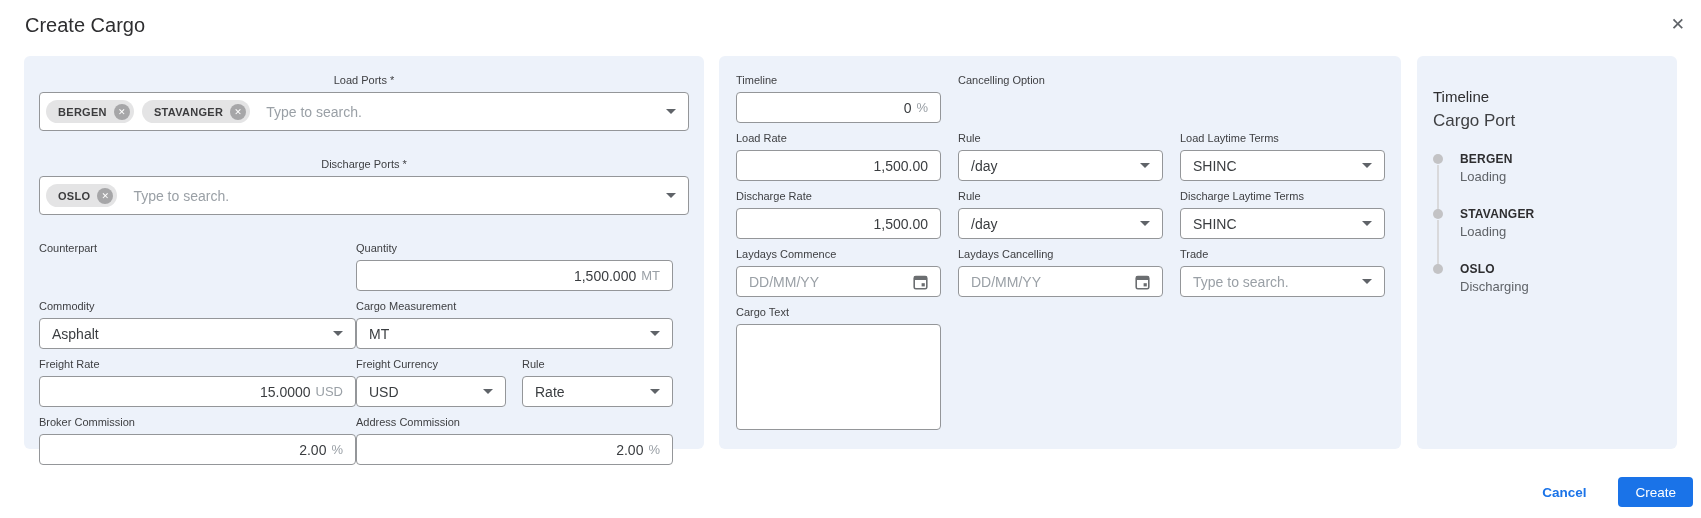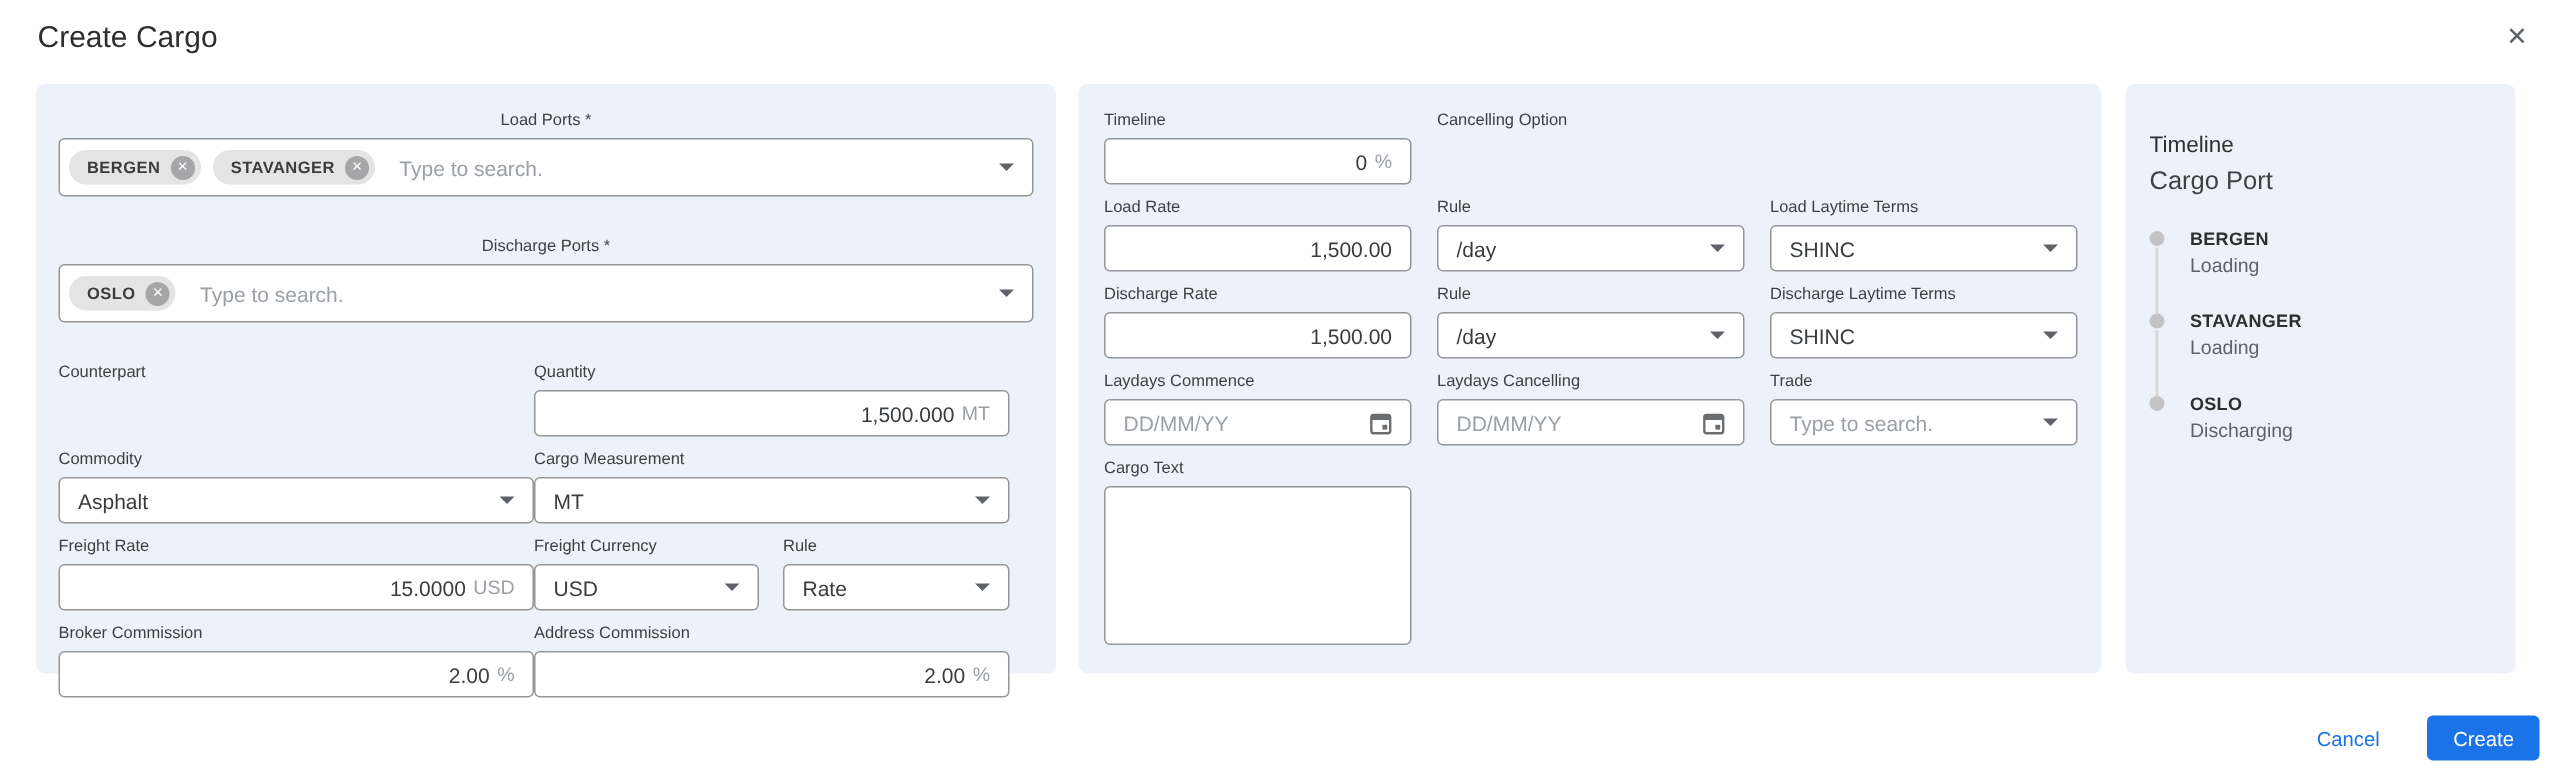--- a/index.html
+++ b/index.html
@@ -61,21 +61,21 @@
   .tl-title{font-size:15px;color:#2e2e30;}
   .tl-sub{font-size:17px;color:#3f4043;margin-top:6px;}
   .tl-list{margin-top:21px;}
   .tl-item{position:relative;padding-left:27px;padding-bottom:23px;}
   .tl-item:not(:last-child)::before{content:"";position:absolute;left:4px;top:13px;bottom:-3px;width:2px;background:#d9d9db;}
   .tl-dot{position:absolute;left:0;top:2px;width:10px;height:10px;border-radius:50%;background:#c3c3c5;}
   .tl-port{font-size:12px;font-weight:700;letter-spacing:.2px;color:#2e2e30;}
   .tl-act{font-size:13px;color:#5f6368;margin-top:3px;}
   
   .footer{position:absolute;top:477px;right:8px;display:flex;align-items:center;gap:26px;}
-  .btn-cancel{color:var(--accent-blue);font-size:13.5px;font-weight:400;cursor:pointer;background:none;border:none;font-family:inherit;text-align:right;}
+  .btn-cancel{color:var(--accent-blue);font-size:13.5px;font-weight:700;cursor:pointer;background:none;border:none;font-family:inherit;text-align:right;}
   .btn-create{
     background:var(--accent-blue);color:#fff;font-size:13.5px;font-weight:500;
     height:30px;padding:0 17px;border:none;border-radius:4px;cursor:pointer;font-family:inherit;
   }
 </style>
 </head>
 <body>
 
 <div class="dlg-title">Create Cargo</div>
 <div class="dlg-close">✕</div>

